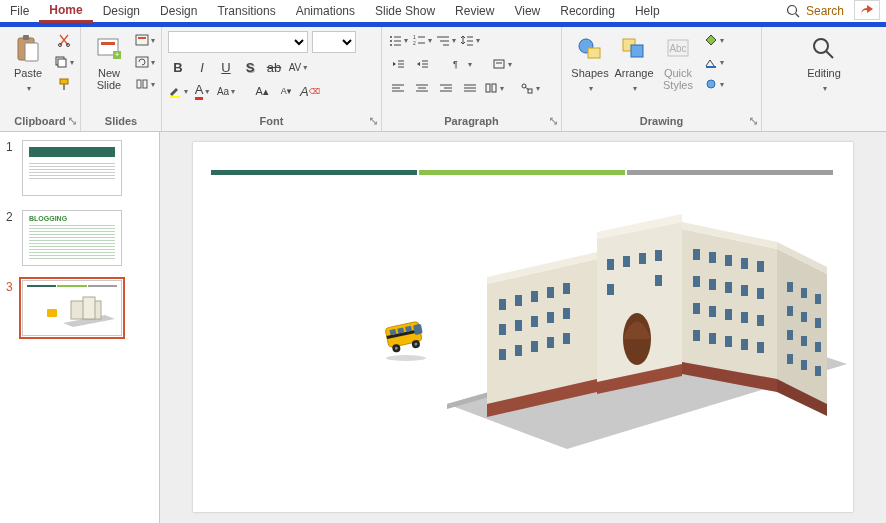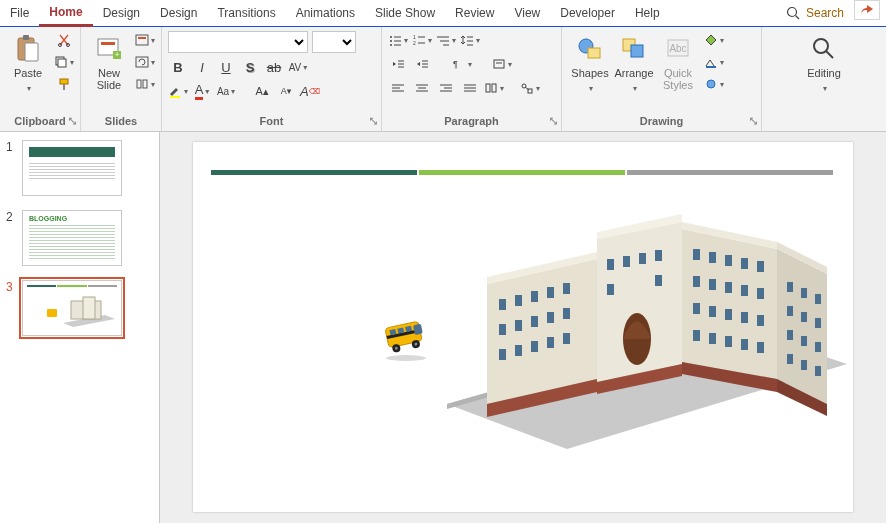--- a/index.html
+++ b/index.html
@@ -1,19 +1,19 @@
 <!DOCTYPE html>
 <html><head>
 <meta charset="utf-8">
 <style>
 * { box-sizing: border-box; margin: 0; padding: 0; font-family: 'Segoe UI', Tahoma, sans-serif; }
 body { width: 886px; height: 523px; background: #f3f3f3; overflow: hidden; position: relative; }
 
 
-.tab-bar { height: 27px; background: #fff; display: flex; align-items: stretch; border-bottom: 1px solid #1d4ed8; }
+.tab-bar { height: 27px; background: #fff; display: flex; align-items: stretch; border-bottom: 5px solid #1d4ed8; }
 .tab { padding: 0 10px; font-size: 12px; display: flex; align-items: center; cursor: pointer; color: #444; white-space: nowrap; }
 .tab.active { color: #a4373a; border-bottom: 3px solid #a4373a; font-weight: 600; margin-bottom: -1px; }
 .tab-search-wrap { display: flex; align-items: center; margin-left: auto; padding: 0 10px; gap: 6px; }
 .share-btn { width: 26px; height: 20px; margin-right: 6px; background: #fff; border: 1px solid #d6d6d6; display: flex; align-items: center; justify-content: center; }
 
 
 .ribbon { height: 105px; background: #f3f3f3; display: flex; border-bottom: 1px solid #c8c8c8; }
 .ribbon-group { border-right: 1px solid #d6d6d6; display: flex; flex-direction: column; }
 .group-content { flex: 1; display: flex; align-items: flex-start; padding: 4px 6px 0 6px; }
 .group-label { font-size: 11px; text-align: center; color: #666; padding: 2px 0 4px; position: relative; font-weight: bold; }
@@ -77,21 +77,21 @@
 <div class="tab-bar">
   <div class="tab">File</div>
   <div class="tab active">Home</div>
   <div class="tab">Design</div>
   <div class="tab">Design</div>
   <div class="tab">Transitions</div>
   <div class="tab">Animations</div>
   <div class="tab">Slide Show</div>
   <div class="tab">Review</div>
   <div class="tab">View</div>
-  <div class="tab">Developer</div>
+  <div class="tab">Recording</div>
   <div class="tab">Help</div>
   <div class="tab-search-wrap">
     <span>
       <svg width="14" height="14" viewBox="0 0 14 14">
           <circle cx="6" cy="6" r="4.5" fill="none" stroke="#444" stroke-width="1.2"></circle>
           <line x1="9.5" y1="9.5" x2="13" y2="13" stroke="#444" stroke-width="1.2"></line>
         </svg>
     </span>
     <span style="font-size:12px;color:#a16207">Search</span>
   </div>

